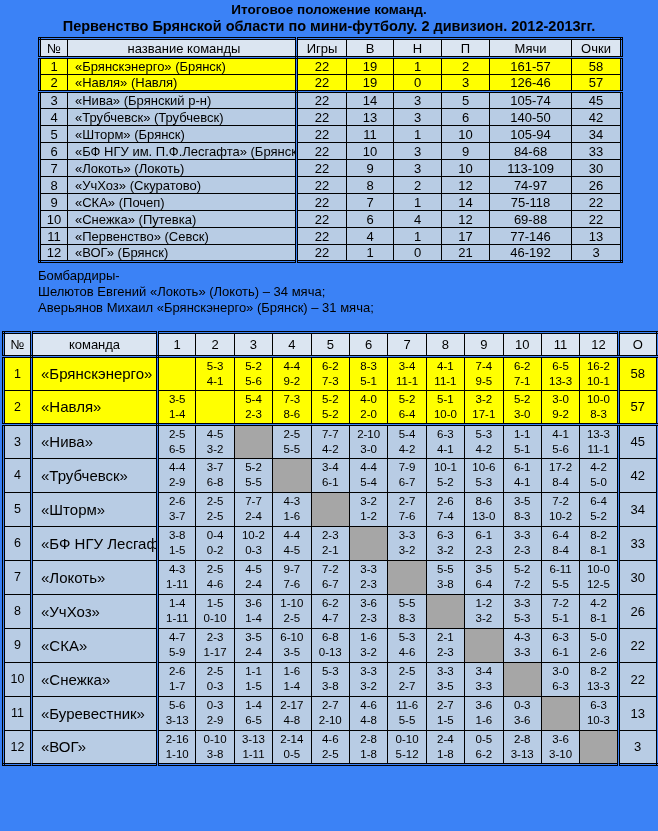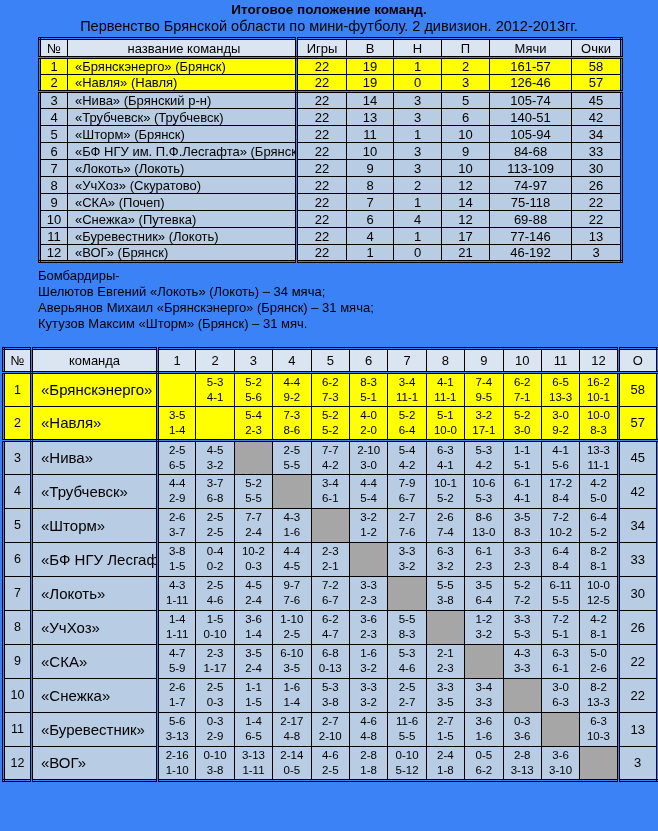--- a/index.html
+++ b/index.html
@@ -1,21 +1,21 @@
 <!DOCTYPE html>
 <html style="--header-bg: #dbe5f1; --row-bg: #b8cce4; --highlight-bg: #ffff00; --diag-bg: #a6a6a6; --border: #000000;"><head>
 <meta charset="utf-8">
 <style>
   * { box-sizing: border-box; }
   html, body { margin: 0; padding: 0; background: #fff; }
   body { font-family: "Liberation Sans", sans-serif; color: #000; }
   .page { width: 658px; height: 831px; background: #3b82f6; overflow: hidden; }
 
   .title1 { text-align: center; font-weight: bold; font-size: 13.5px; padding-top: 2px; }
-  .title2 { text-align: center; font-weight: normal; font-size: 14.5px; margin-top: 1px; }
+  .title2 { text-align: center; font-weight: bold; font-size: 14.5px; margin-top: 1px; }
 
   table { border-collapse: collapse; table-layout: fixed; }
 
   
   .standings { width: 582px; margin: 3px 0 0 38px; border: 3px double var(--border, #000); }
   .standings th, .standings td {
     border: 1px solid var(--border, #000);
     text-align: center; font-size: 13px; padding: 0 2px;
     height: 17px; overflow: hidden; white-space: nowrap;
   }
@@ -112,21 +112,21 @@
           <td class="c6">105-74</td>
           <td class="c7">45</td>
         </tr>
         <tr>
           <td class="c0">4</td>
           <td class="c1">«Трубчевск» (Трубчевск)</td>
           <td class="c2">22</td>
           <td class="c3">13</td>
           <td class="c4">3</td>
           <td class="c5">6</td>
-          <td class="c6">140-51</td>
+          <td class="c6">140-50</td>
           <td class="c7">42</td>
         </tr>
         <tr>
           <td class="c0">5</td>
           <td class="c1">«Шторм» (Брянск)</td>
           <td class="c2">22</td>
           <td class="c3">11</td>
           <td class="c4">1</td>
           <td class="c5">10</td>
           <td class="c6">105-94</td>
@@ -177,21 +177,21 @@
           <td class="c1">«Снежка» (Путевка)</td>
           <td class="c2">22</td>
           <td class="c3">6</td>
           <td class="c4">4</td>
           <td class="c5">12</td>
           <td class="c6">69-88</td>
           <td class="c7">22</td>
         </tr>
         <tr>
           <td class="c0">11</td>
-          <td class="c1">«Буревестник» (Локоть)</td>
+          <td class="c1">«Первенство» (Севск)</td>
           <td class="c2">22</td>
           <td class="c3">4</td>
           <td class="c4">1</td>
           <td class="c5">17</td>
           <td class="c6">77-146</td>
           <td class="c7">13</td>
         </tr>
         <tr>
           <td class="c0">12</td>
           <td class="c1">«ВОГ» (Брянск)</td>
@@ -203,21 +203,20 @@
           <td class="c7">3</td>
         </tr>
       </tbody>
   </table>
 
   <div class="scorers">
     <div>Бомбардиры-</div>
     <div id="scorers-lines">
         <div>Шелютов Евгений «Локоть» (Локоть) – 34 мяча;</div>
         <div>Аверьянов Михаил «Брянскэнерго» (Брянск) – 31 мяча;</div>
-        <div>Кутузов Максим «Шторм» (Брянск) – 31 мяч.</div>
       </div>
   </div>
 
   <table class="crosstable">
     <colgroup id="crosstable-cols">
         <col style="width: 28px;">
         <col style="width: 126px;">
         <col style="width: 38.4px;">
         <col style="width: 38.4px;">
         <col style="width: 38.4px;">

